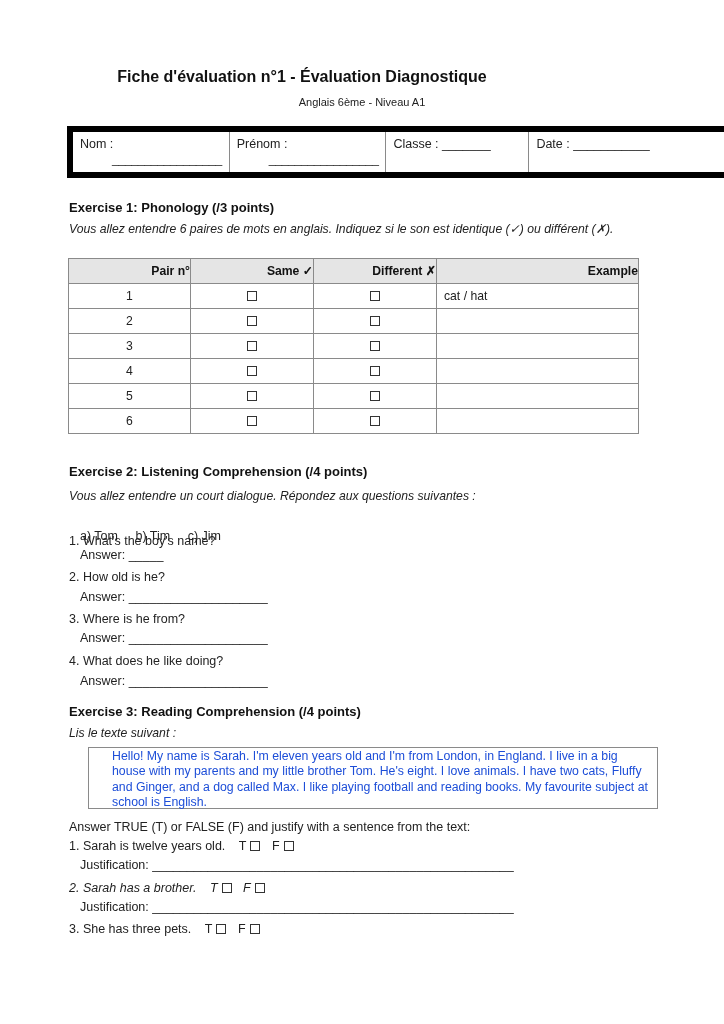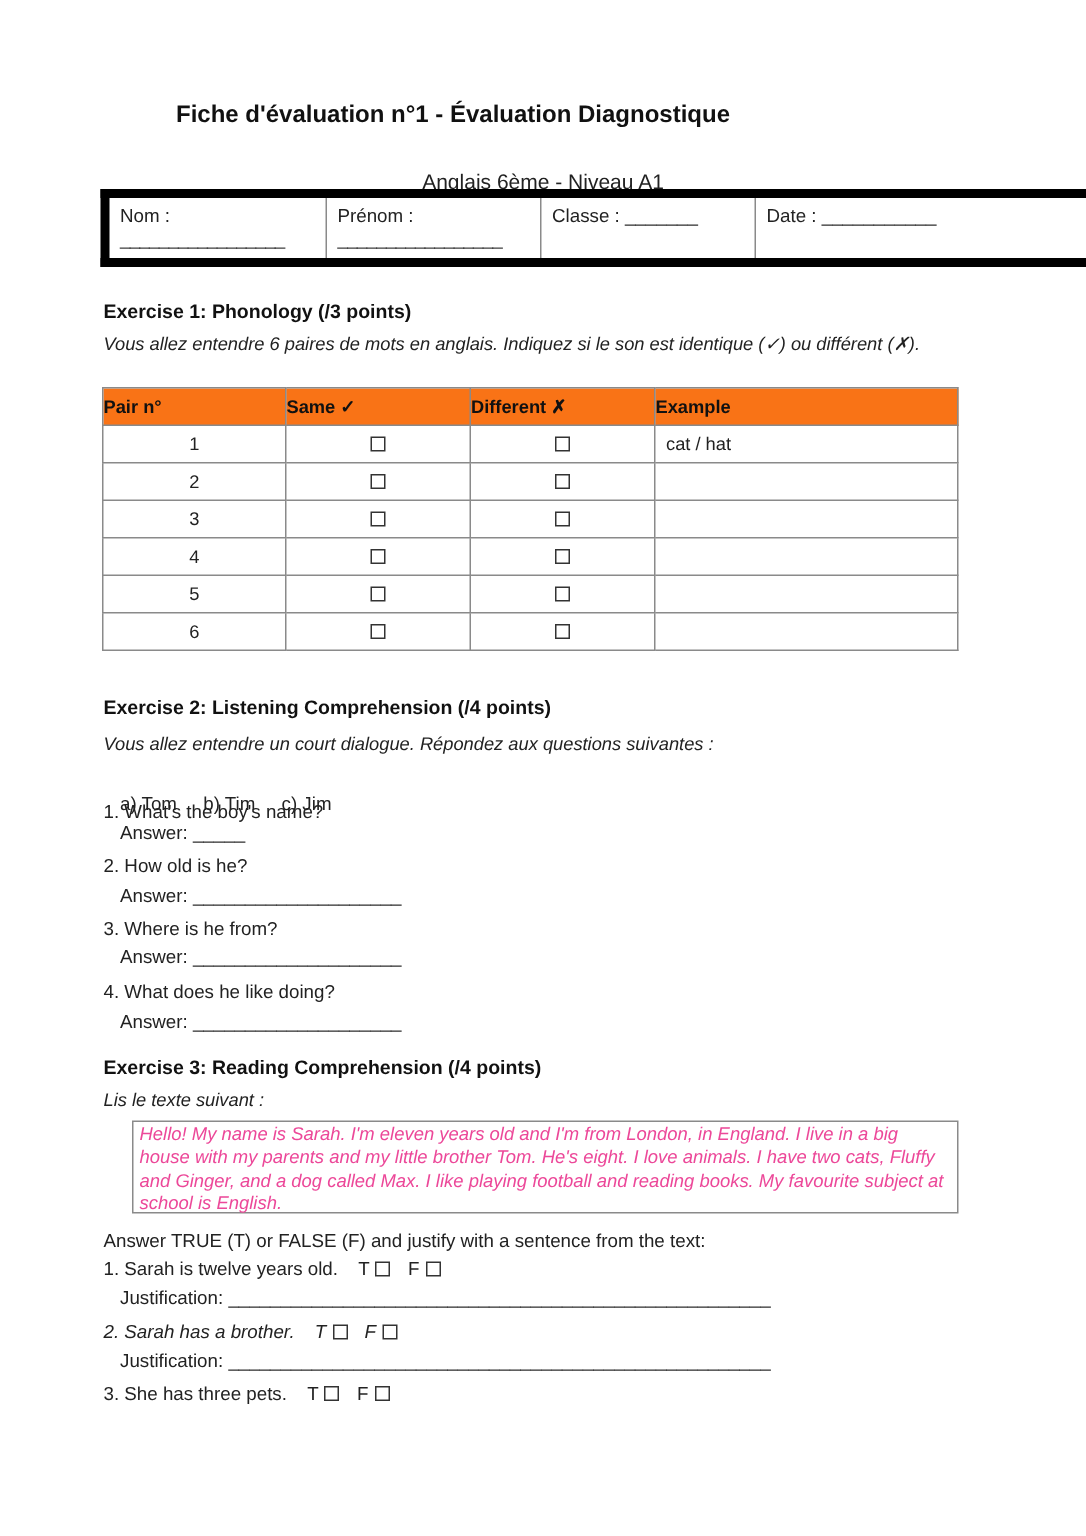--- a/index.html
+++ b/index.html
@@ -6,66 +6,66 @@
     body {
       width: 724px; height: 1024px; position: relative; overflow: hidden;
       font-family: "Liberation Sans", sans-serif; color: #1a1a1a;
     }
     .abs { position: absolute; }
     .title {
       left: 0; width: 604px; top: 68px; text-align: center;
       font-size: 16px; font-weight: bold; color: #111;
     }
     .subtitle {
-      left: 0; width: 724px; top: 113px; text-align: center;
-      font-size: 14px; color: #222;
+      left: 0; width: 724px; top: 96px; text-align: center;
+      font-size: 11px; color: #222;
     }
     table { border-collapse: collapse; }
     .info-table {
       left: 67px; top: 126px; width: 688px; height: 42px;
       border: 6px solid #000000;
     }
     .info-table td {
       border: 1px solid #8a8a8a; vertical-align: top;
       font-size: 12.5px; padding: 5px 7px; color: #222; height: 30px;
     }
     .info-table .c1 { width: 130px; }
     .info-table .c2 { width: 128px; }
     .info-table .c3 { width: 128px; }
-    .line-below { display: block; margin-top: 1px; letter-spacing: -0.5px; color: #333; }
+    .line-below { display: block; margin-top: 1px; letter-spacing: -0.5px; color: #333; margin-left: 32px; }
     .ex-title {
       left: 69px; font-size: 13px; font-weight: bold; color: #111;
     }
     .instr {
       left: 69px; width: 575px; font-size: 12.2px; font-style: italic; color: #222; line-height: 15px;
     }
     .ex1-table {
       left: 68px; top: 258px; width: 571px;
       border: 1px solid #8a8a8a;
     }
     .ex1-table th, .ex1-table td {
       border: 1px solid #8a8a8a; font-size: 12.2px; height: 24px; padding: 0;
     }
-    .ex1-table th { background: #f97316; font-weight: bold; text-align: left; color: #111; }
+    .ex1-table th { background: #e5e5e5; font-weight: bold; text-align: right; color: #111; }
     .ex1-table td { text-align: center; color: #222; }
     .ex1-table td.example { text-align: left; padding-left: 7px; }
     .ex1-table .w1 { width: 121px; }
     .ex1-table .w2 { width: 122px; }
     .ex1-table .w3 { width: 122px; }
     .chk {
       display: inline-block; width: 8px; height: 8px; border: 1px solid #333;
       vertical-align: middle; position: relative; top: -1px;
     }
     .q { left: 69px; font-size: 12.5px; color: #222; }
     .qi { left: 80px; font-size: 12.5px; color: #222; }
     .opt { margin-right: 14px; margin-top: 12px; }
     .reading-box {
       left: 88px; top: 747px; width: 540px; height: 56px;
-      border: 1px solid #8a8a8a; padding: 1px 5px 3px 4px;
-      font-size: 12.3px; font-style: italic; line-height: 15.3px; color: #ec4899;
+      border: 1px solid #8a8a8a; padding: 1px 5px 3px 23px;
+      font-size: 12.3px; line-height: 15.3px; color: #1d4ed8;
     }
     .tf { margin-left: 10px; }
     .tf .chk { margin-left: 4px; margin-right: 8px; }
   </style>
 </head>
 <body>
 
 <div class="abs title">Fiche d'évaluation n°1 - Évaluation Diagnostique</div>
 <div class="abs subtitle">Anglais 6ème - Niveau A1</div>
 

